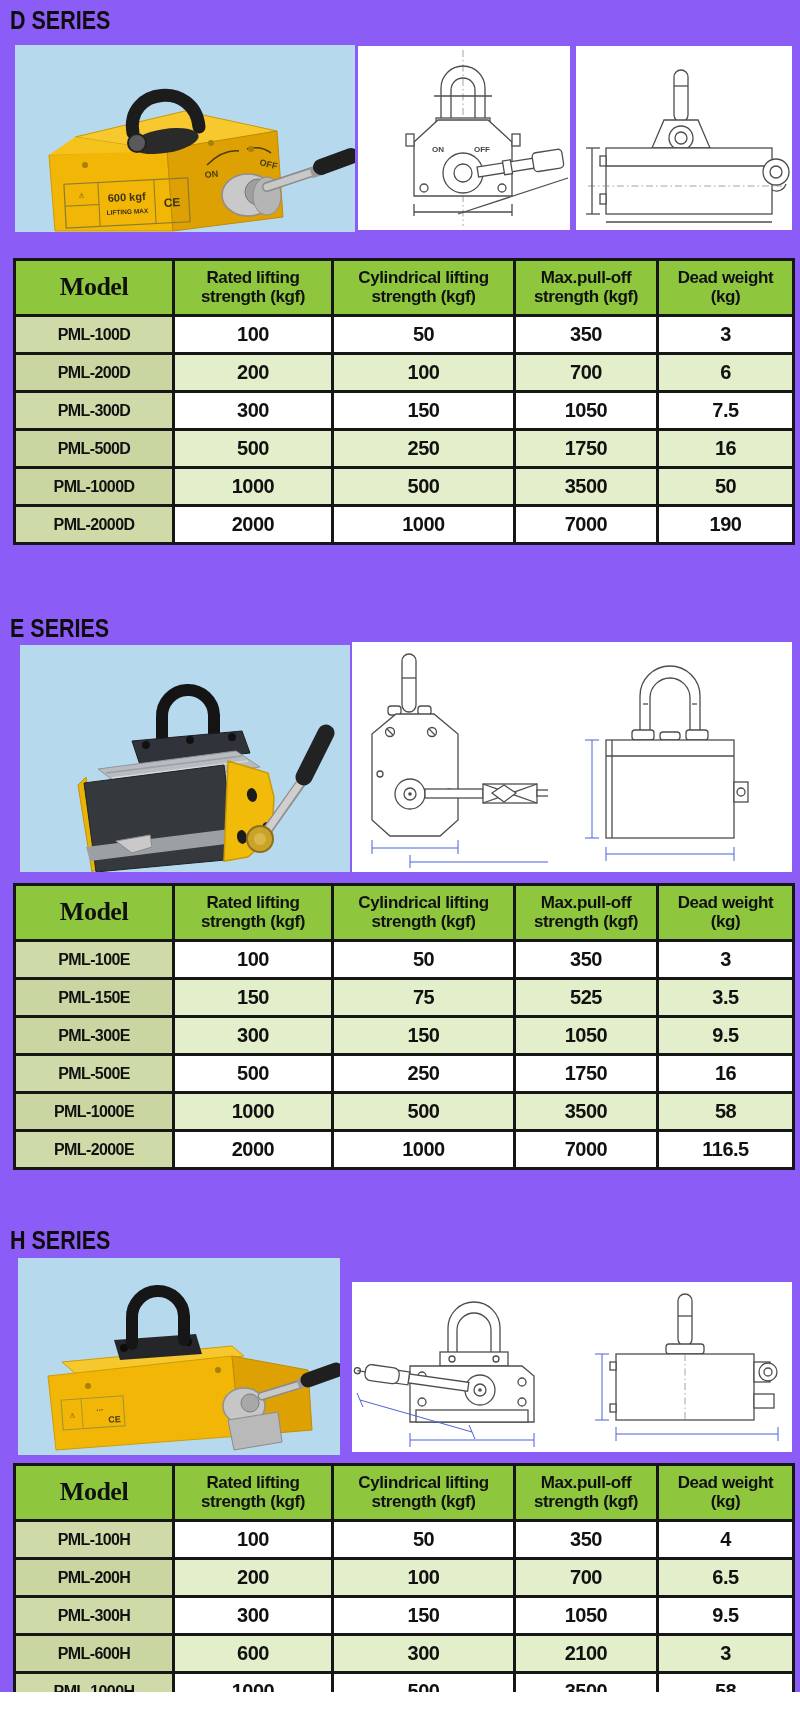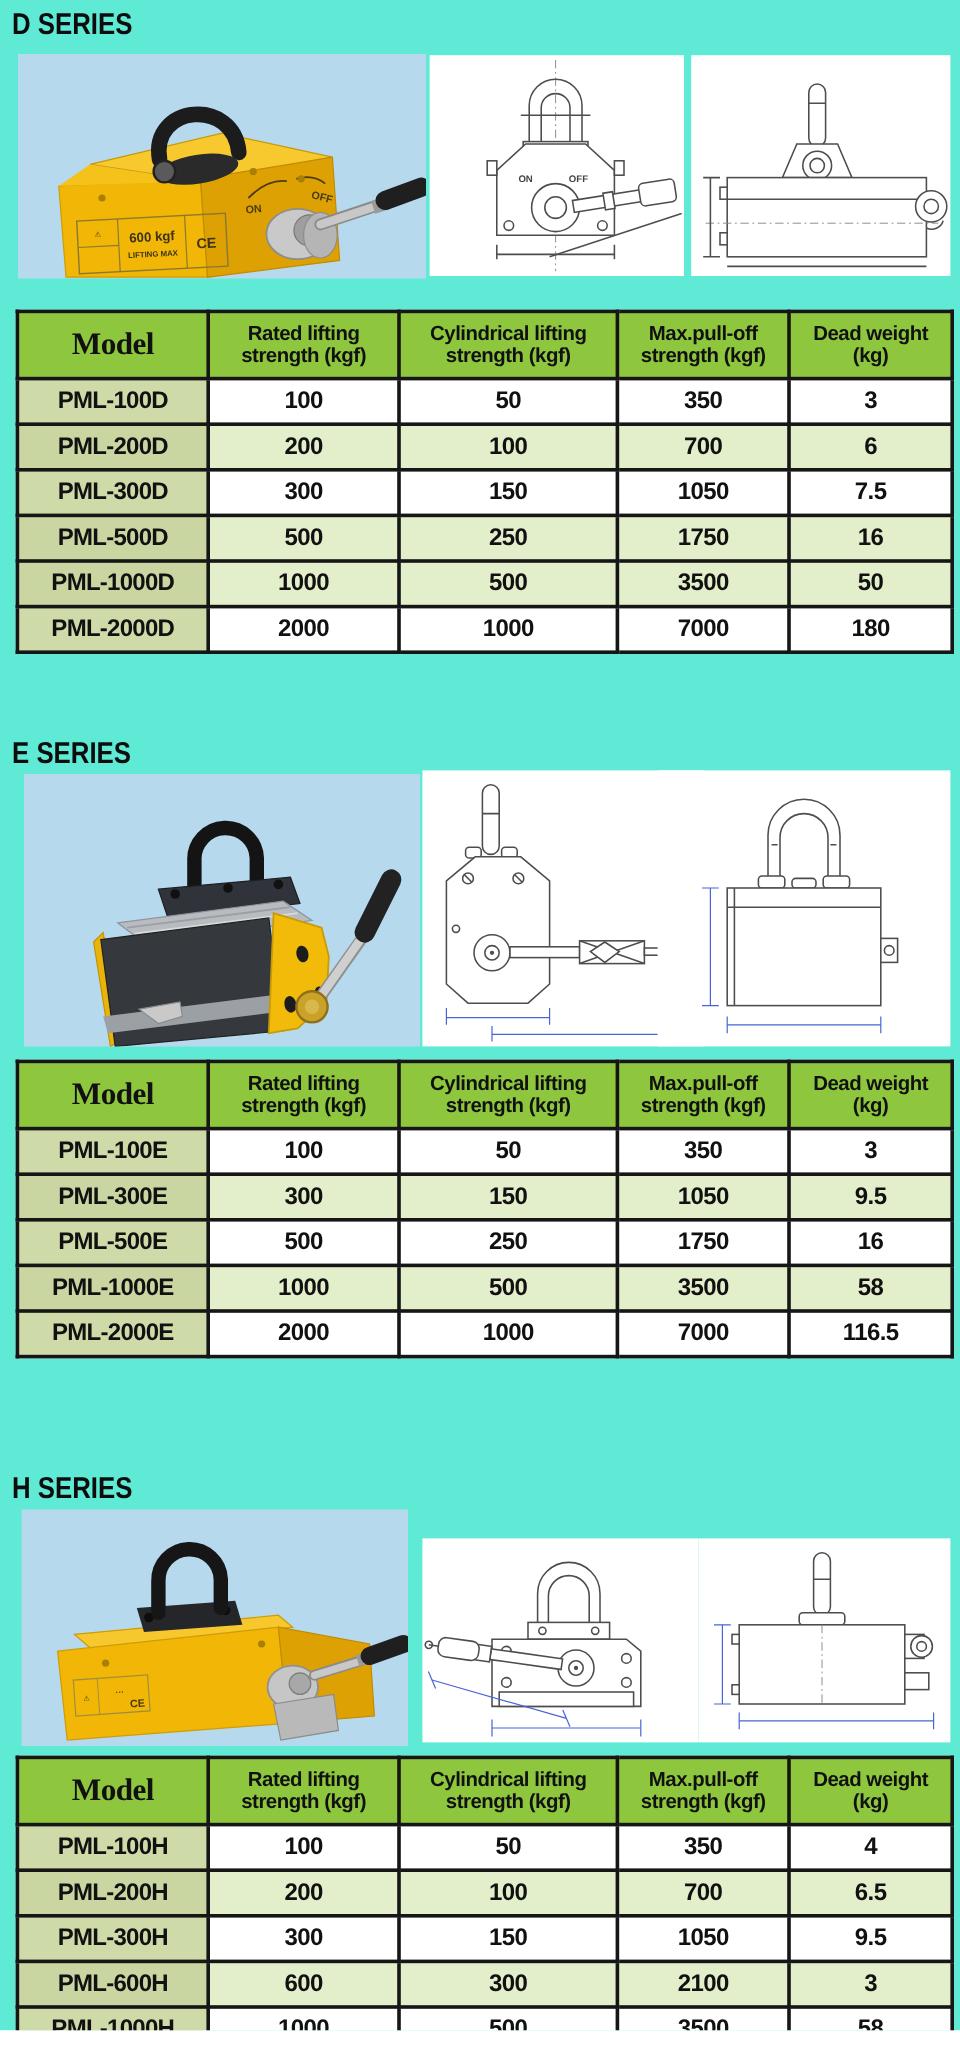--- a/index.html
+++ b/index.html
@@ -1,31 +1,31 @@
 <!DOCTYPE html>
 <html><head>
 <meta charset="utf-8">
 <style>
   html,body{margin:0;padding:0;background:#ffffff;}
-  #page{position:relative;width:800px;height:1692px;background:#5eead4;
+  #page{position:relative;width:800px;height:1692px;background:#8b5cf6;
         font-family:"Liberation Sans", sans-serif;overflow:hidden;}
   .series-title{position:absolute;font-size:25px;font-weight:bold;color:#0d0d0d;
         transform:scaleX(0.86);transform-origin:0 50%;letter-spacing:0px;white-space:nowrap;}
   .photo{position:absolute;background:#b7d9ee;}
   .drawing{position:absolute;background:#ffffff;}
   table.spec{position:absolute;border-collapse:collapse;table-layout:fixed;
         width:779px;background:#ffffff;}
   table.spec th, table.spec td{border:3px solid #161616;text-align:center;vertical-align:middle;
         padding:0;color:#111;}
   table.spec thead tr{height:56px;}
   table.spec tbody tr{height:38px;}
   th.colhead{background:#8ec73e;font-size:17px;font-weight:bold;line-height:1.1;
         white-space:pre-line;letter-spacing:-0.4px;}
   th.colhead.model-h{font-size:26px;letter-spacing:-0.5px;font-family:Liberation Serif, serif;}
-  td.model{background:#cfdaa9;font-size:20px;font-weight:bold;letter-spacing:-0.6px;}
+  td.model{background:#cfdaa9;font-size:16px;font-weight:bold;letter-spacing:-0.6px;}
   tr.alt td{background:#e3efca;}
   tr.alt td.model{background:#c9d6a2;}
   td.val{font-size:20px;font-weight:bold;letter-spacing:-0.5px;}
   svg{display:block;}
   .dim{stroke:#4a63d8;stroke-width:1;fill:none;}
   .ln{stroke:#4d4d4d;stroke-width:1.3;fill:none;}
   .lnw{stroke:#4d4d4d;stroke-width:1.3;fill:#ffffff;}
   .cl{stroke:#8a8a8a;stroke-width:0.8;stroke-dasharray:7 3 1.5 3;fill:none;}
 </style>
 </head>
@@ -186,21 +186,21 @@
           <td class="val">1000</td>
           <td class="val">500</td>
           <td class="val">3500</td>
           <td class="val">50</td>
         </tr>
       <tr>
           <td class="model">PML-2000D</td>
           <td class="val">2000</td>
           <td class="val">1000</td>
           <td class="val">7000</td>
-          <td class="val">180</td>
+          <td class="val">190</td>
         </tr>
     </tbody>
   </table>
 
   <div class="series-title" style="left:10px;top:614px;">E SERIES</div>
 
   <div class="photo" style="left:20px;top:645px;width:330px;height:227px;">
     <svg width="330" height="227" viewBox="0 0 330 227">
       <rect x="0" y="0" width="330" height="227" fill="#b7d9ee"></rect>
       <path d="M142,102 V72 A26,26 0 0 1 194,70 V98" stroke="#141414" stroke-width="12" fill="none" stroke-linecap="round"></path>
@@ -305,20 +305,27 @@
     </thead>
     <tbody>
       <tr>
           <td class="model">PML-100E</td>
           <td class="val">100</td>
           <td class="val">50</td>
           <td class="val">350</td>
           <td class="val">3</td>
         </tr>
       <tr class="alt">
+          <td class="model">PML-150E</td>
+          <td class="val">150</td>
+          <td class="val">75</td>
+          <td class="val">525</td>
+          <td class="val">3.5</td>
+        </tr>
+      <tr class="alt">
           <td class="model">PML-300E</td>
           <td class="val">300</td>
           <td class="val">150</td>
           <td class="val">1050</td>
           <td class="val">9.5</td>
         </tr>
       <tr>
           <td class="model">PML-500E</td>
           <td class="val">500</td>
           <td class="val">250</td>

